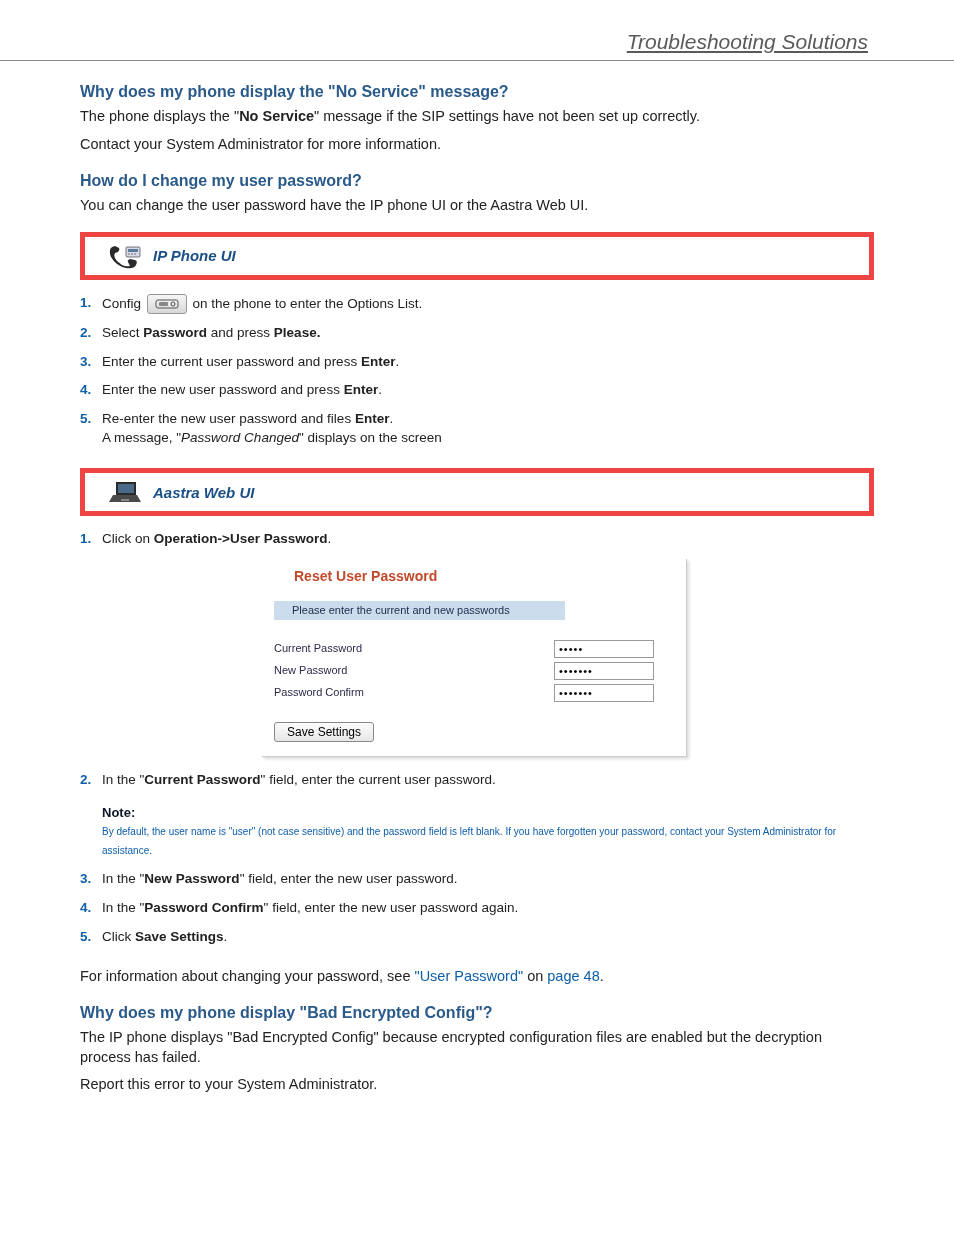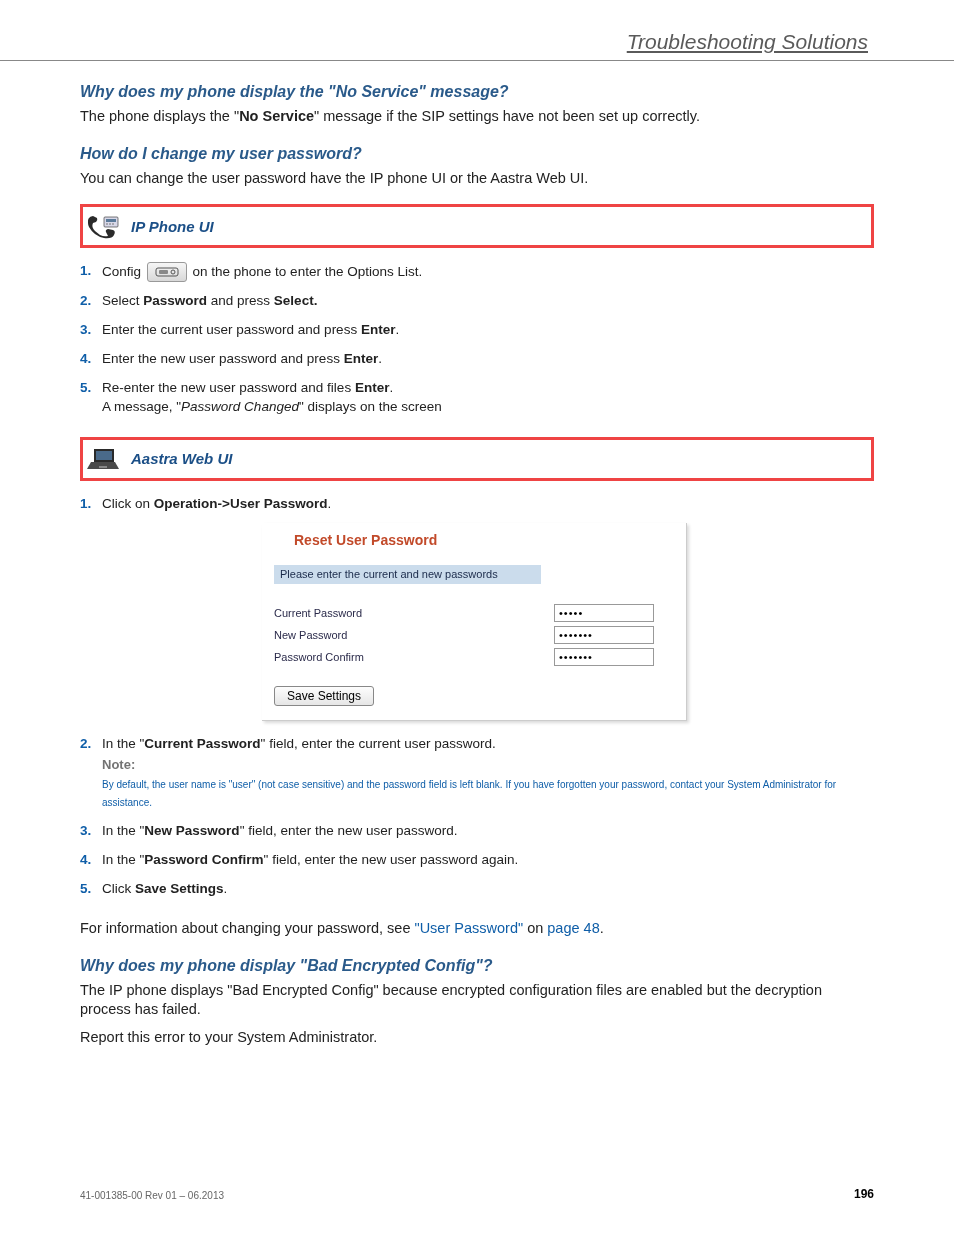--- a/index.html
+++ b/index.html
@@ -24,35 +24,34 @@
     text-decoration: underline;
   }
   .rule {
     border: none;
     border-top: 1px solid #888;
     margin: 0 -80px 22px -80px;
   }
   .q-heading {
     color: #2a5a8a;
     font-weight: bold;
-    font-style: italic;
     font-size: 16px;
     margin: 18px 0 6px 0;
   }
   .para {
     font-size: 14.5px;
     line-height: 1.35;
     margin: 4px 0 8px 0;
     color: #222;
   }
   .ui-box {
-    border: 3px solid #ef4444;
+    border: 5px solid #ef4444;
     display: flex;
     align-items: center;
-    padding: 4px 2px;
+    padding: 4px 22px;
     margin: 16px 0 14px 0;
     min-height: 30px;
   }
   .ui-icon {
     width: 36px; height: 28px;
     display: flex; align-items: center; justify-content: center;
     margin-right: 10px;
   }
   .ui-label {
     color: #1b4f87;
@@ -75,21 +74,21 @@
     line-height: 1.4;
   }
   ol.steps > li::before {
     content: counter(step) ".";
     position: absolute;
     left: 0;
     color: #0f5ea8;
     font-weight: bold;
   }
   b { font-weight: bold; }
-  .note-label { color: #737373; font-weight: bold; font-size: 13px; display:block; margin-top:2px;}
+  .note-label { color: #0f172a; font-weight: bold; font-size: 13px; display:block; margin-top:14px;}
   .note-text { color: #0f5ea8; font-size: 10px; line-height:1.35; }
   .link { color: #0f5ea8; }
   .key-btn {
     display: inline-flex;
     align-items: center;
     justify-content: center;
     width: 38px; height: 18px;
     background: linear-gradient(#f6f6f6,#d8d8d8);
     border: 1px solid #999;
     border-radius: 3px;
@@ -113,21 +112,21 @@
     color: #c24a2a;
     font-weight: bold;
     font-size: 14px;
     margin-bottom: 14px;
     font-family: Arial, sans-serif;
     padding-left: 20px;
   }
   .reset-instr {
     background: #cbdcec;
     color: #1a2a4a;
-    padding: 2px 6px;
+    padding: 2px 18px;
     font-size: 11px;
     width: 255px;
     margin-bottom: 20px;
   }
   .reset-row {
     display: flex;
     align-items: center;
     margin: 4px 0;
   }
   .reset-row .lbl { width: 280px; color: #2a2a4a; }
@@ -163,20 +162,21 @@
 <body>
 
 <div class="page">
   <div class="header-title">Troubleshooting Solutions</div>
   <hr class="rule">
 
   <div class="q-heading">Why does my phone display the "No Service" message?</div>
   <p class="para">
     <span>The phone displays the "</span><b>No Service</b><span>" message if the SIP settings have not been set up correctly.</span>
   </p>
+  <p class="para">Contact your System Administrator for more information.</p>
 
   <div class="q-heading">How do I change my user password?</div>
   <p class="para">You can change the user password have the IP phone UI or the Aastra Web UI.</p>
 
   <div class="ui-box">
     <span class="ui-icon">
       <svg width="34" height="26" viewBox="0 0 34 26">
         <path d="M2 10 Q1 4 7 3 L11 5 Q12 7 10 9 L7 10 Q5 14 9 18 L14 22 Q18 24 22 23 L20 19 Q19 17 22 16 L27 17 Q30 18 28 22 Q26 26 18 25 Q8 23 3 14 Q2 12 2 10 Z" fill="#2a2a2a"></path>
         <rect x="18" y="4" width="14" height="10" rx="1" fill="#d8d8e8" stroke="#444" stroke-width="0.7"></rect>
         <rect x="20" y="6" width="10" height="3" fill="#5a7a9a"></rect>
@@ -192,21 +192,21 @@
     <li>
       <span>Config </span><span class="key-btn">
           <svg width="30" height="12" viewBox="0 0 30 12">
             <rect x="4" y="2" width="22" height="8" rx="2" fill="none" stroke="#555" stroke-width="1"></rect>
             <rect x="7" y="4" width="9" height="4" rx="1" fill="#888"></rect>
             <circle cx="21" cy="6" r="2" fill="none" stroke="#555" stroke-width="1"></circle>
           </svg>
         </span><span> on the phone to enter the Options List.</span>
     </li>
     <li>
-      <span>Select </span><b>Password</b><span> and press </span><b>Select.</b>
+      <span>Select </span><b>Password</b><span> and press </span><b>Please.</b>
     </li>
     <li>
       <span>Enter the current user password and press </span><b>Enter</b><span>.</span>
     </li>
     <li>
       <span>Enter the new user password and press </span><b>Enter</b><span>.</span>
     </li>
     <li>
       <span>Re-enter the new user password and files </span><b>Enter</b><span>.</span><br>
       <span>A message, "</span><i>Password Changed</i><span>" displays on the screen</span>

